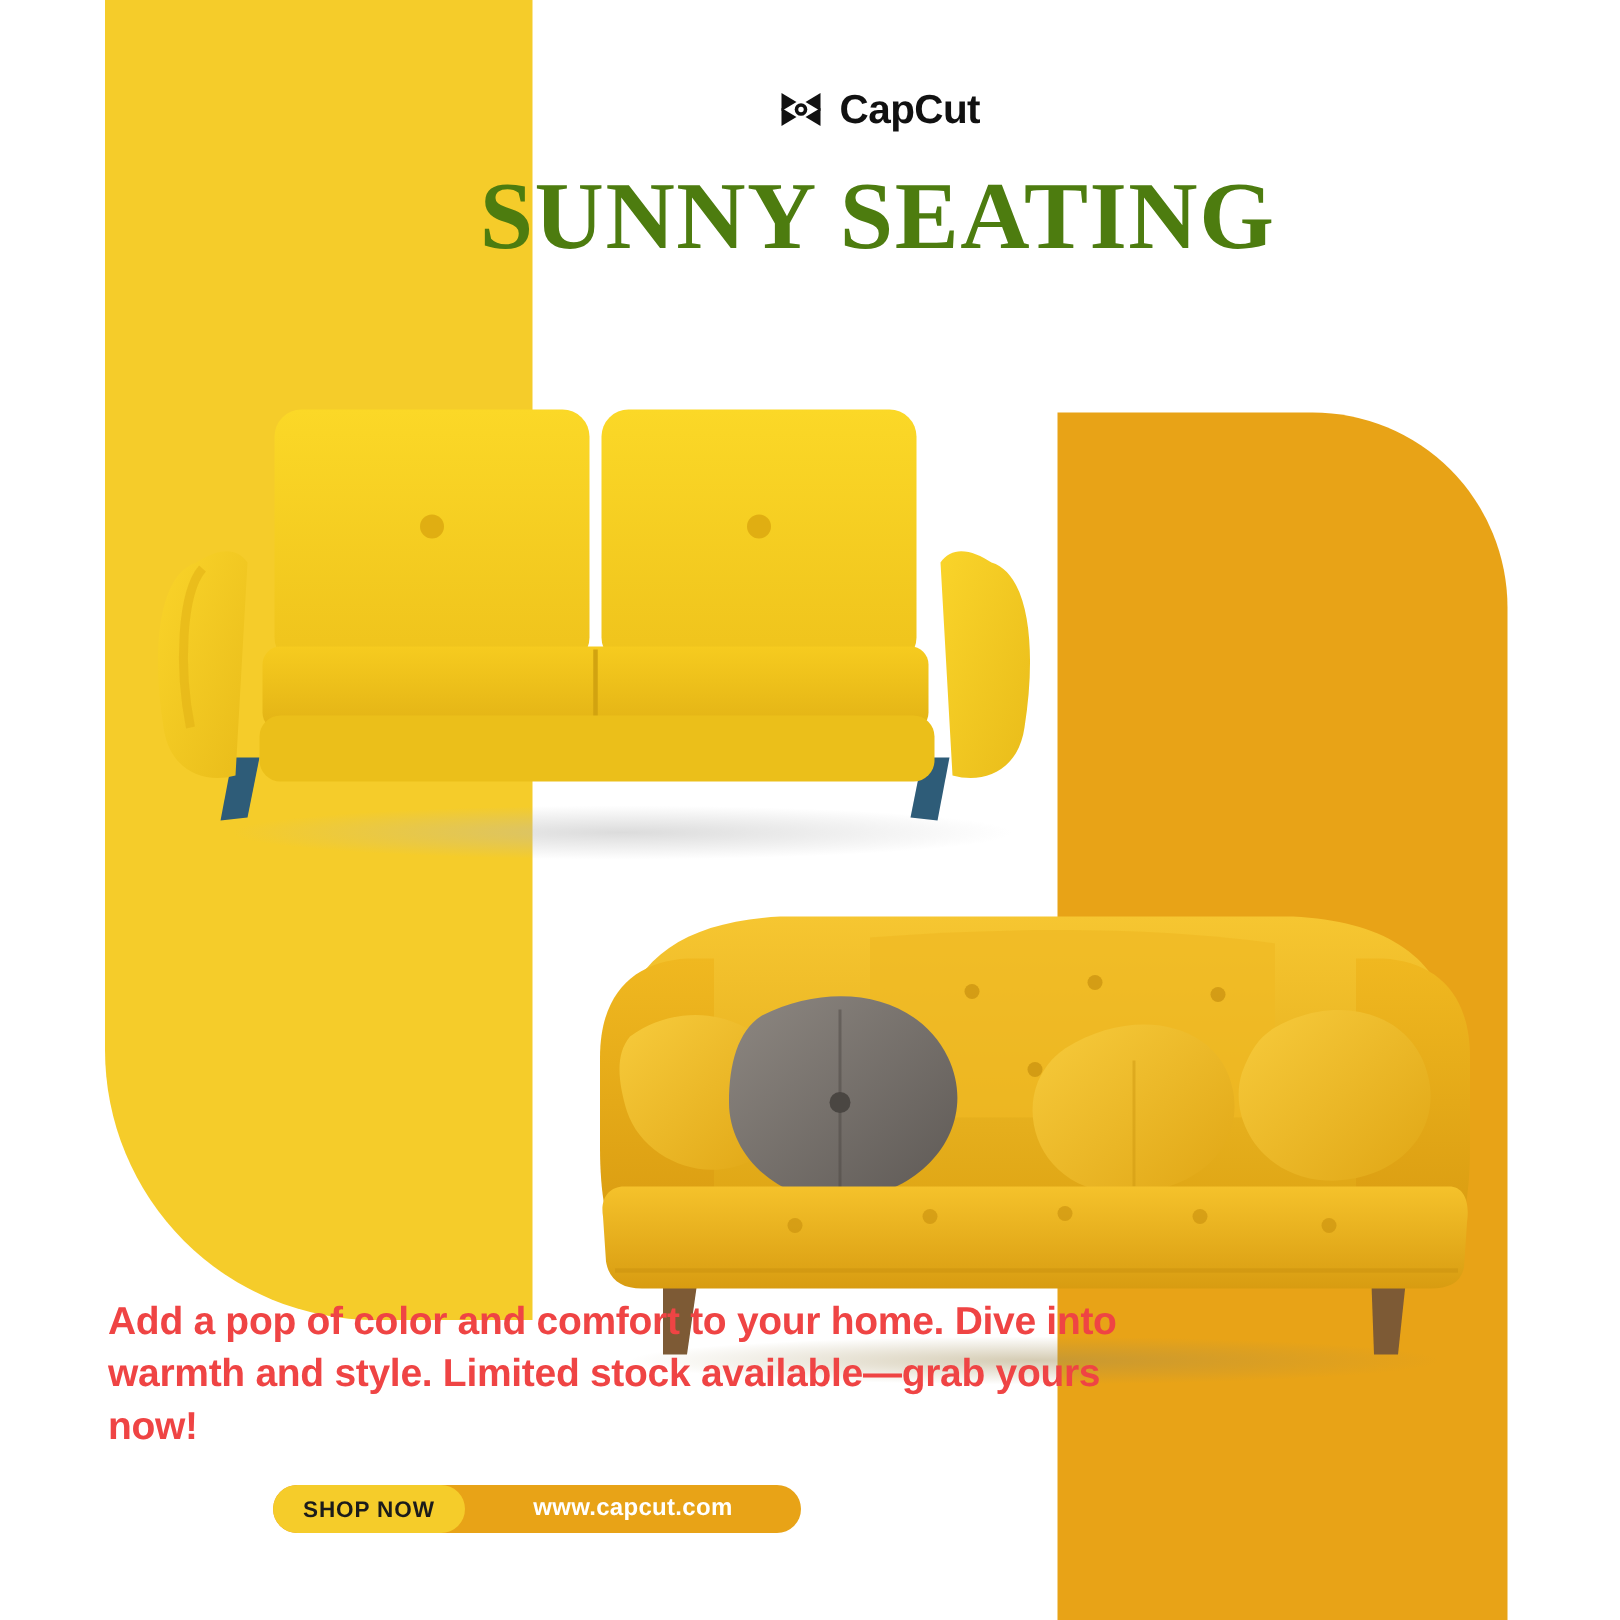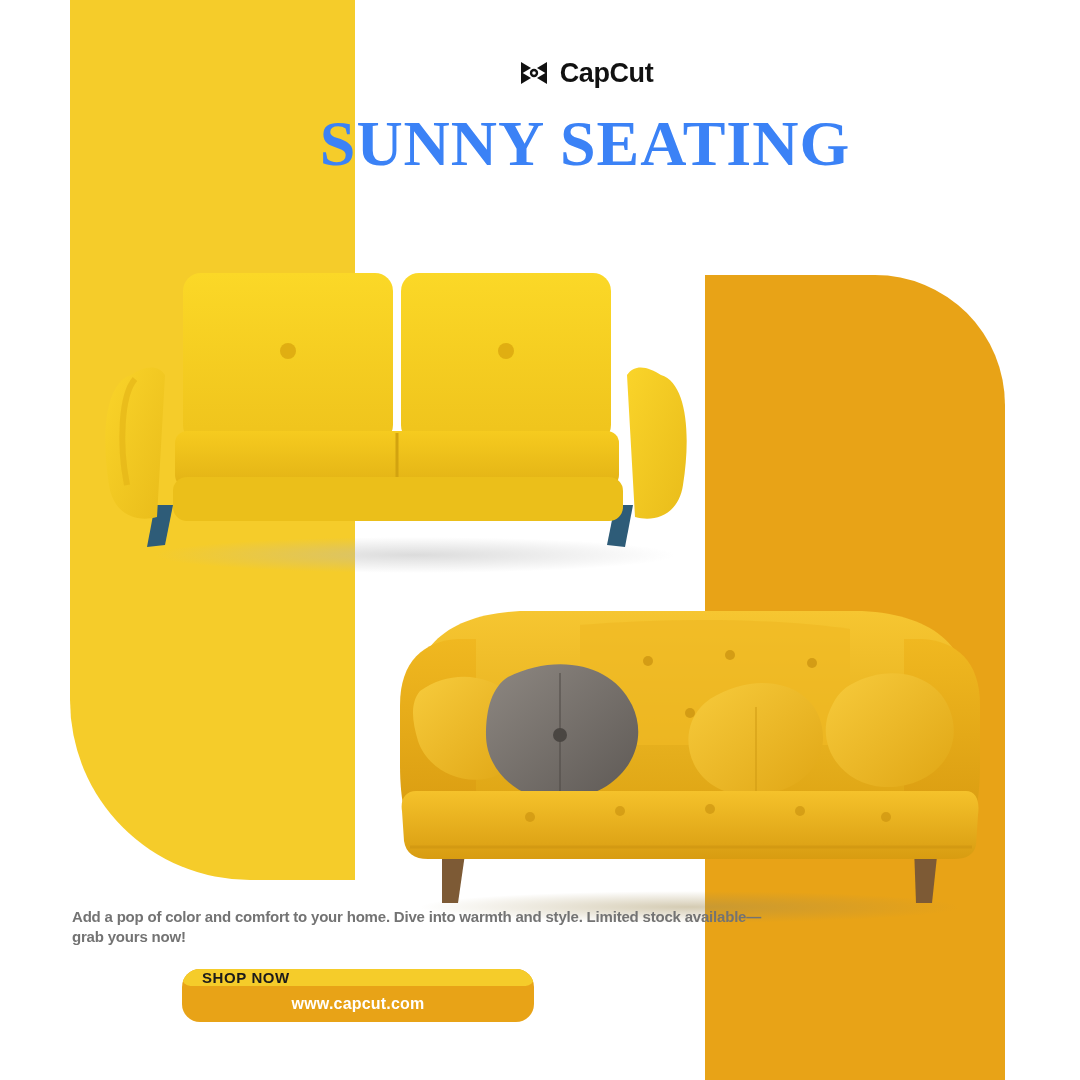--- a/index.html
+++ b/index.html
@@ -57,21 +57,21 @@
     color:#111111;
     letter-spacing:-0.4px;
     font-family:"Liberation Sans", sans-serif;
   }
   .headline {
     margin-top:18px;
     font-family:"Liberation Serif", serif;
     font-weight:bold;
     font-size:64px;
     letter-spacing:1px;
-    color:#3b82f6;
+    color:#4d7c0f;
     line-height:1.05;
   }
   .subhead {
     margin-top:12px;
     font-size:27px;
     font-weight:bold;
     color:#1b1b1b;
     letter-spacing:-0.2px;
   }
 
@@ -92,37 +92,36 @@
   }
 
   
   .footer {
     position:absolute;
     left:72px; bottom:58px;
     z-index:6;
     width:700px;
   }
   .desc {
-    font-size:15px;
+    font-size:26px;
     font-weight:bold;
     line-height:1.35;
-    color:#737373;
+    color:#ef4444;
     letter-spacing:-0.2px;
   }
   .cta {
     margin-top:22px;
     margin-left:110px;
     display:inline-flex;
     align-items:stretch;
-    height:53px;
+    height:32px;
     border-radius:18px;
     overflow:hidden;
     background:#E8A317;
     width:352px;
-    flex-direction:column;
   }
   .cta-left {
     background:#F5CC2A;
     color:#1b1b1b;
     font-size:15px;
     font-weight:bold;
     letter-spacing:0.6px;
     display:flex;
     align-items:center;
     padding:0 20px;

